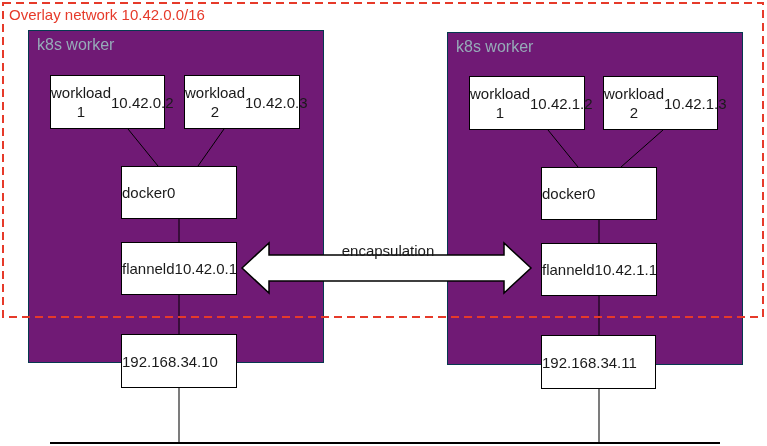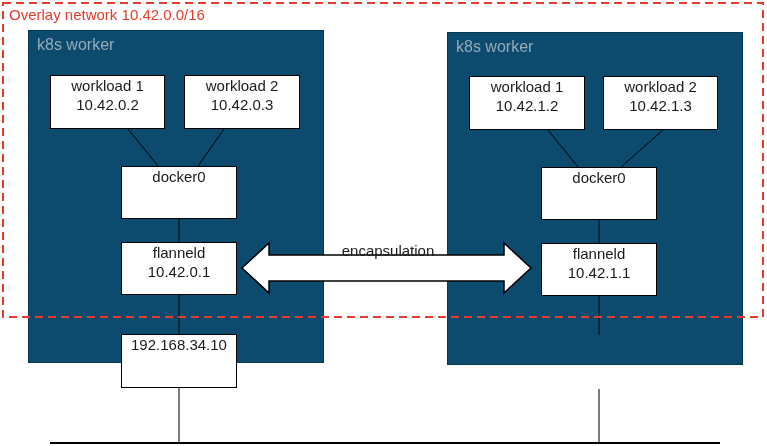--- a/index.html
+++ b/index.html
@@ -13,21 +13,21 @@
     width: 767px;
     height: 446px;
     background: #ffffff;
     overflow: hidden;
   }
   
   .worker {
     position: absolute;
     width: 296px;
     height: 333px;
-    background: #0c4a6e;
+    background: #701a75;
     border: 1px solid #06384f;
     box-sizing: border-box;
     z-index: 1;
   }
   .worker-left  { left: 28px;  top: 30px; }
   .worker-right { left: 447px; top: 32px; }
   .worker-label {
     position: absolute;
     left: 8px;
     top: 5px;
@@ -42,23 +42,22 @@
     height: 446px;
     z-index: 2;
   }
   
   .node-box {
     position: absolute;
     background: #ffffff;
     border: 1px solid #000000;
     box-sizing: border-box;
     display: flex;
-    flex-direction: column;
     align-items: center;
-    justify-content: flex-start;
+    justify-content: space-between;
     text-align: center;
     font-size: 15px;
     line-height: 19px;
     color: #1a1a1a;
     z-index: 3;
   }
   
   .l-w1 { left: 50px;  top: 75px;  width: 115px; height: 54px; }
   .l-w2 { left: 184px; top: 75px;  width: 116px; height: 54px; }
   .l-d0 { left: 121px; top: 166px; width: 116px; height: 53px; }
@@ -154,16 +153,19 @@
     <span>workload 2</span>
     <span>10.42.1.3</span>
   </div>
   <div class="node-box r-d0">
     <span>docker0</span>
   </div>
   <div class="node-box r-fl">
     <span>flanneld</span>
     <span>10.42.1.1</span>
   </div>
+  <div class="node-box r-ip">
+    <span>192.168.34.11</span>
+  </div>
 
   <div class="encap-label">encapsulation</div>
 
 </div>
 
 </body></html>

